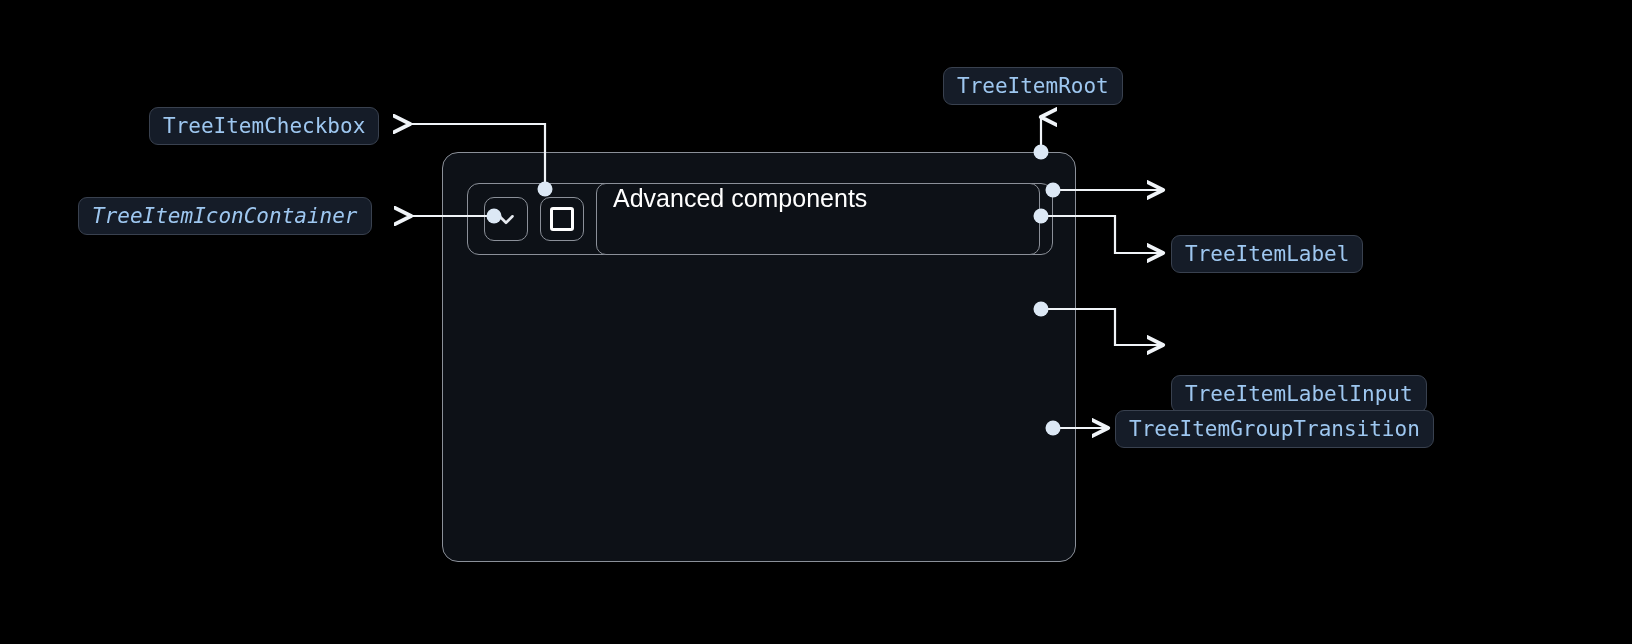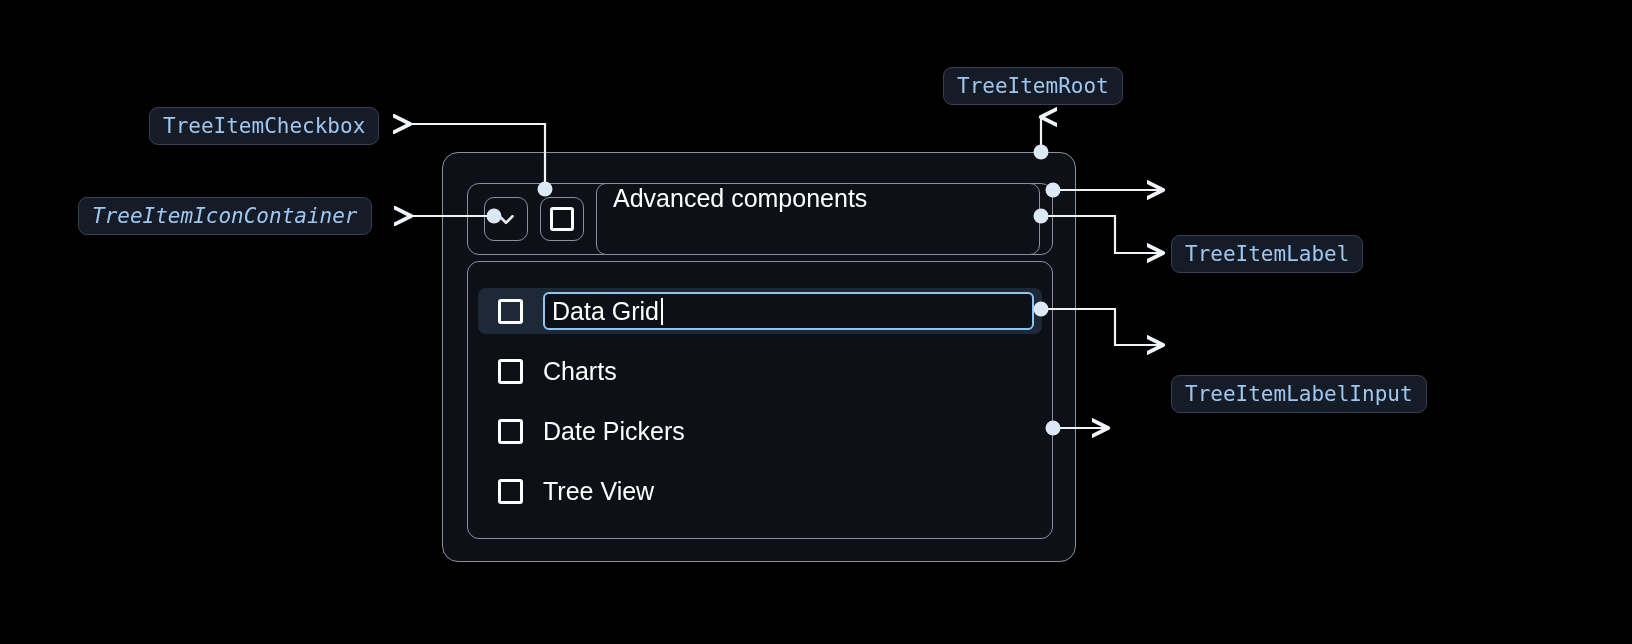--- a/index.html
+++ b/index.html
@@ -247,61 +247,38 @@
 
 
   <div class="chip" style="left:1171px; top:235px;">
     <span>TreeItemLabel</span>
   </div>
 
   <div class="chip" style="left:1171px; top:327px;margin-top:48px;">
     <span>TreeItemLabelInput</span>
   </div>
 
+  <div class="chip" style="left:1115px; top:410px;">
+    <span>TreeItemGroupTransition</span>
+  </div>
 
   <div class="tree-root">
 
     <div class="tree-content">
 
       <div class="icon-container">
         <svg width="26" height="26" viewBox="0 0 24 24" fill="none">
           <path d="M6 9.5 L12 15.5 L18 9.5" stroke="#e6eaf0" stroke-width="2.4" stroke-linecap="round" stroke-linejoin="round"></path>
         </svg>
       </div>
 
       <div class="cb-container">
         <span class="cb-box"></span>
       </div>
 
       <div class="tree-label">
         <span>Advanced components</span>
       </div>
     </div>
 
-    <div class="group-transition">
-
-      <div class="tree-child selected">
-        <span class="child-cb"></span>
-        <div class="label-input">
-          <span>Data Grid</span>
-            <span class="caret"></span>
-        </div>
-      </div>
-
-      <div class="tree-child">
-        <span class="child-cb"></span>
-        <span class="child-label">Charts</span>
-      </div>
-
-      <div class="tree-child">
-        <span class="child-cb"></span>
-        <span class="child-label">Date Pickers</span>
-      </div>
-
-      <div class="tree-child">
-        <span class="child-cb"></span>
-        <span class="child-label">Tree View</span>
-      </div>
-
-    </div>
   </div>
 
 </div>
 
 </body></html>

